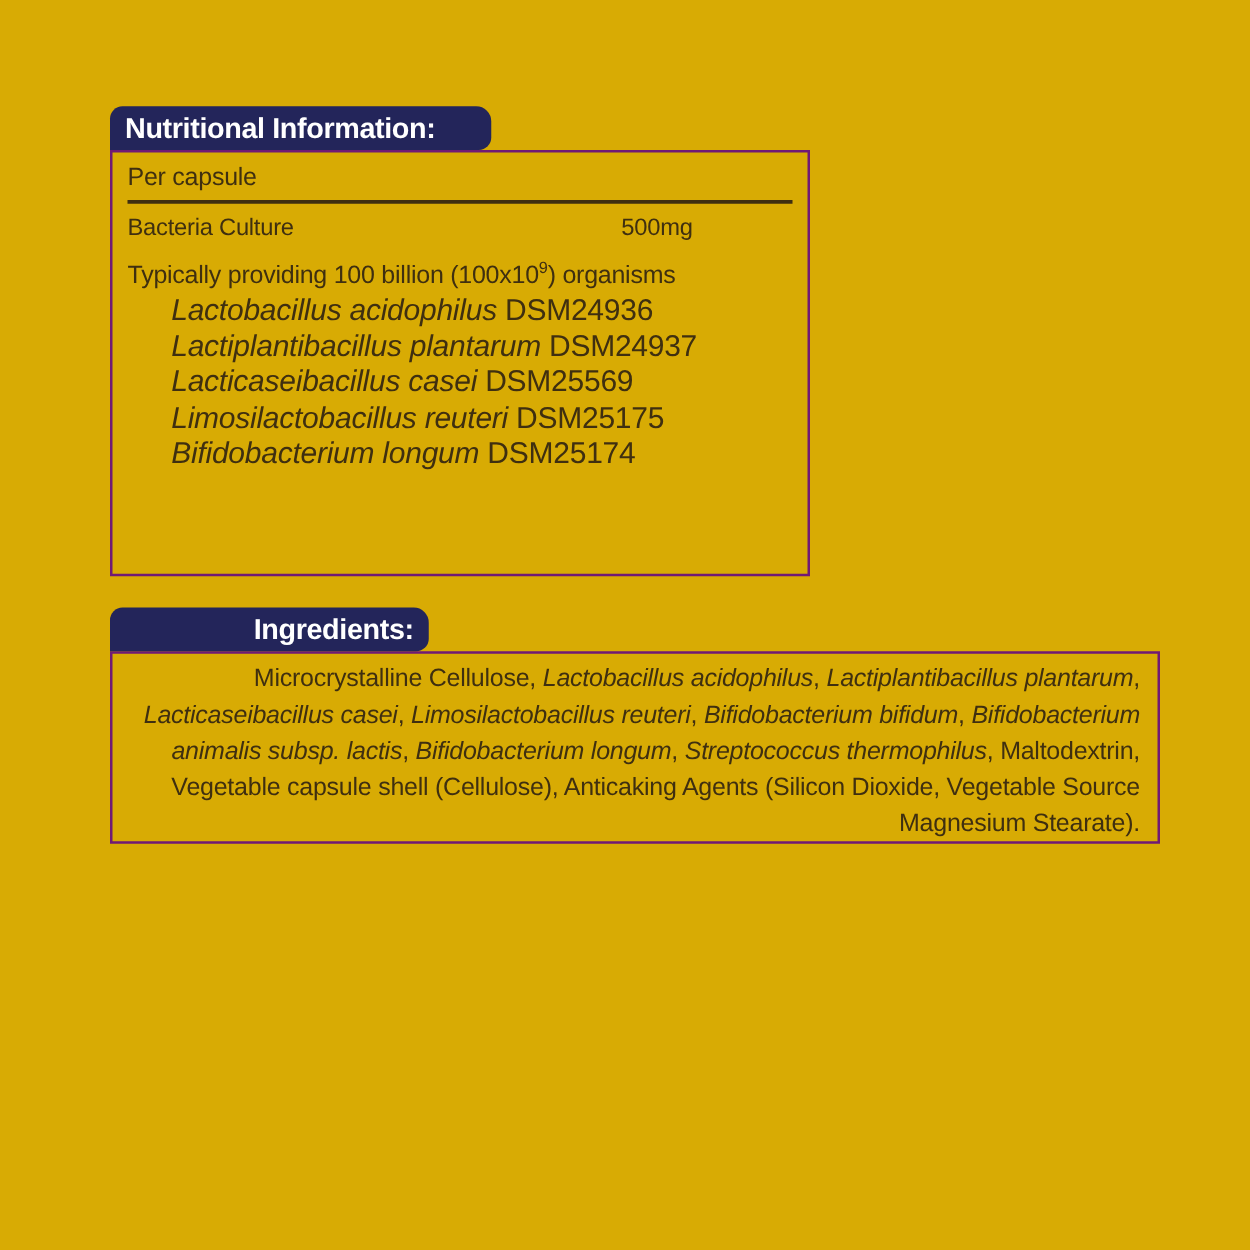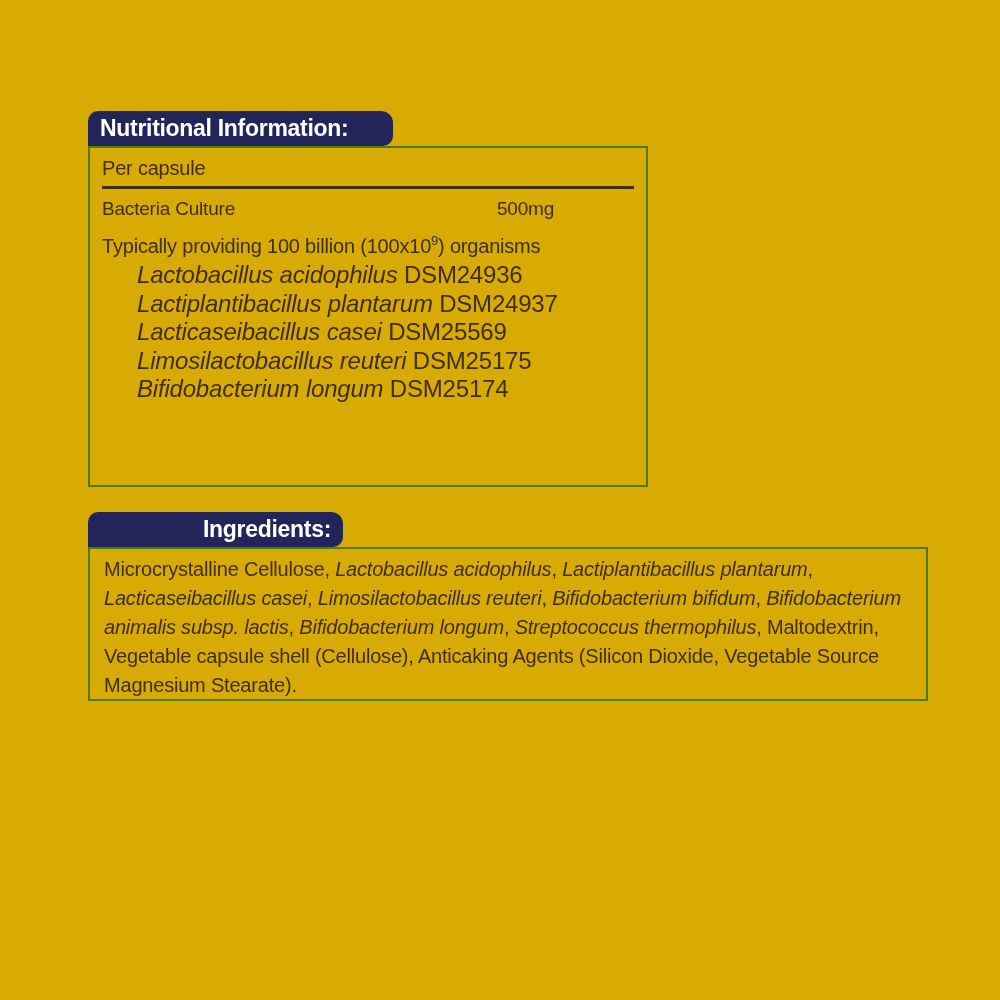--- a/index.html
+++ b/index.html
@@ -6,21 +6,21 @@
   body {
     width: 1000px;
     height: 1000px;
     position: relative;
     overflow: hidden;
     background: #d8ab04;
     font-family: "Liberation Sans", sans-serif;
     color: #3f2f10;
     letter-spacing: -0.2px;
   }
-  .panel { position: absolute; margin-top: 26px; }
+  .panel { position: absolute; }
   .panel-nutrition { left: 88px; top: 85px; }
   .panel-ingredients { left: 88px; top: 486px; }
 
   .badge {
     background: #23255a;
     color: #ffffff;
     font-weight: bold;
     font-size: 23px;
     height: 35px;
     display: flex;
@@ -29,21 +29,21 @@
     box-sizing: border-box;
     border-radius: 10px 12px 10px 0;
     position: relative;
     z-index: 2;
     letter-spacing: -0.3px;
   }
   .panel-nutrition .badge { width: 305px; }
   .panel-ingredients .badge { width: 255px; justify-content: flex-end; }
 
   .box {
-    border: 2px solid #4d7c0f;
+    border: 2px solid #701a75;
     box-sizing: border-box;
     position: relative;
     z-index: 1;
     margin-top: 0px;
   }
   .panel-nutrition .box { width: 560px; height: 341px; padding: 7px 12px 0 12px; }
   .panel-ingredients .box { width: 840px; height: 154px; padding: 6px 14px 0 14px; }
 
   .per-capsule { font-size: 20px; line-height: 27px; }
   .rule {
@@ -55,21 +55,21 @@
   .nutrient-row { display: flex; font-size: 19px; line-height: 27px; }
   .nutrient-row .row-label { width: 395px; flex: none; }
 
   .providing { margin-top: 11px; font-size: 20px; line-height: 27px; }
   .providing sup { font-size: 13px; line-height: 0; }
 
   .organisms { padding-left: 35px; margin-top: 1px; }
   .organism-line { font-size: 24px; line-height: 28.5px; white-space: nowrap; }
   .organism-name { font-style: italic; }
 
-  .ingredients-text { margin: 0; font-size: 20px; line-height: 29px; }
+  .ingredients-text { margin: 0; font-size: 20px; line-height: 29px; text-align: right; }
   .seg-italic { font-style: italic; }
 </style>
 </head>
 <body>
 
 <section class="panel panel-nutrition">
   <div class="badge">
     <span>Nutritional Information:</span>
   </div>
   <div class="box">

